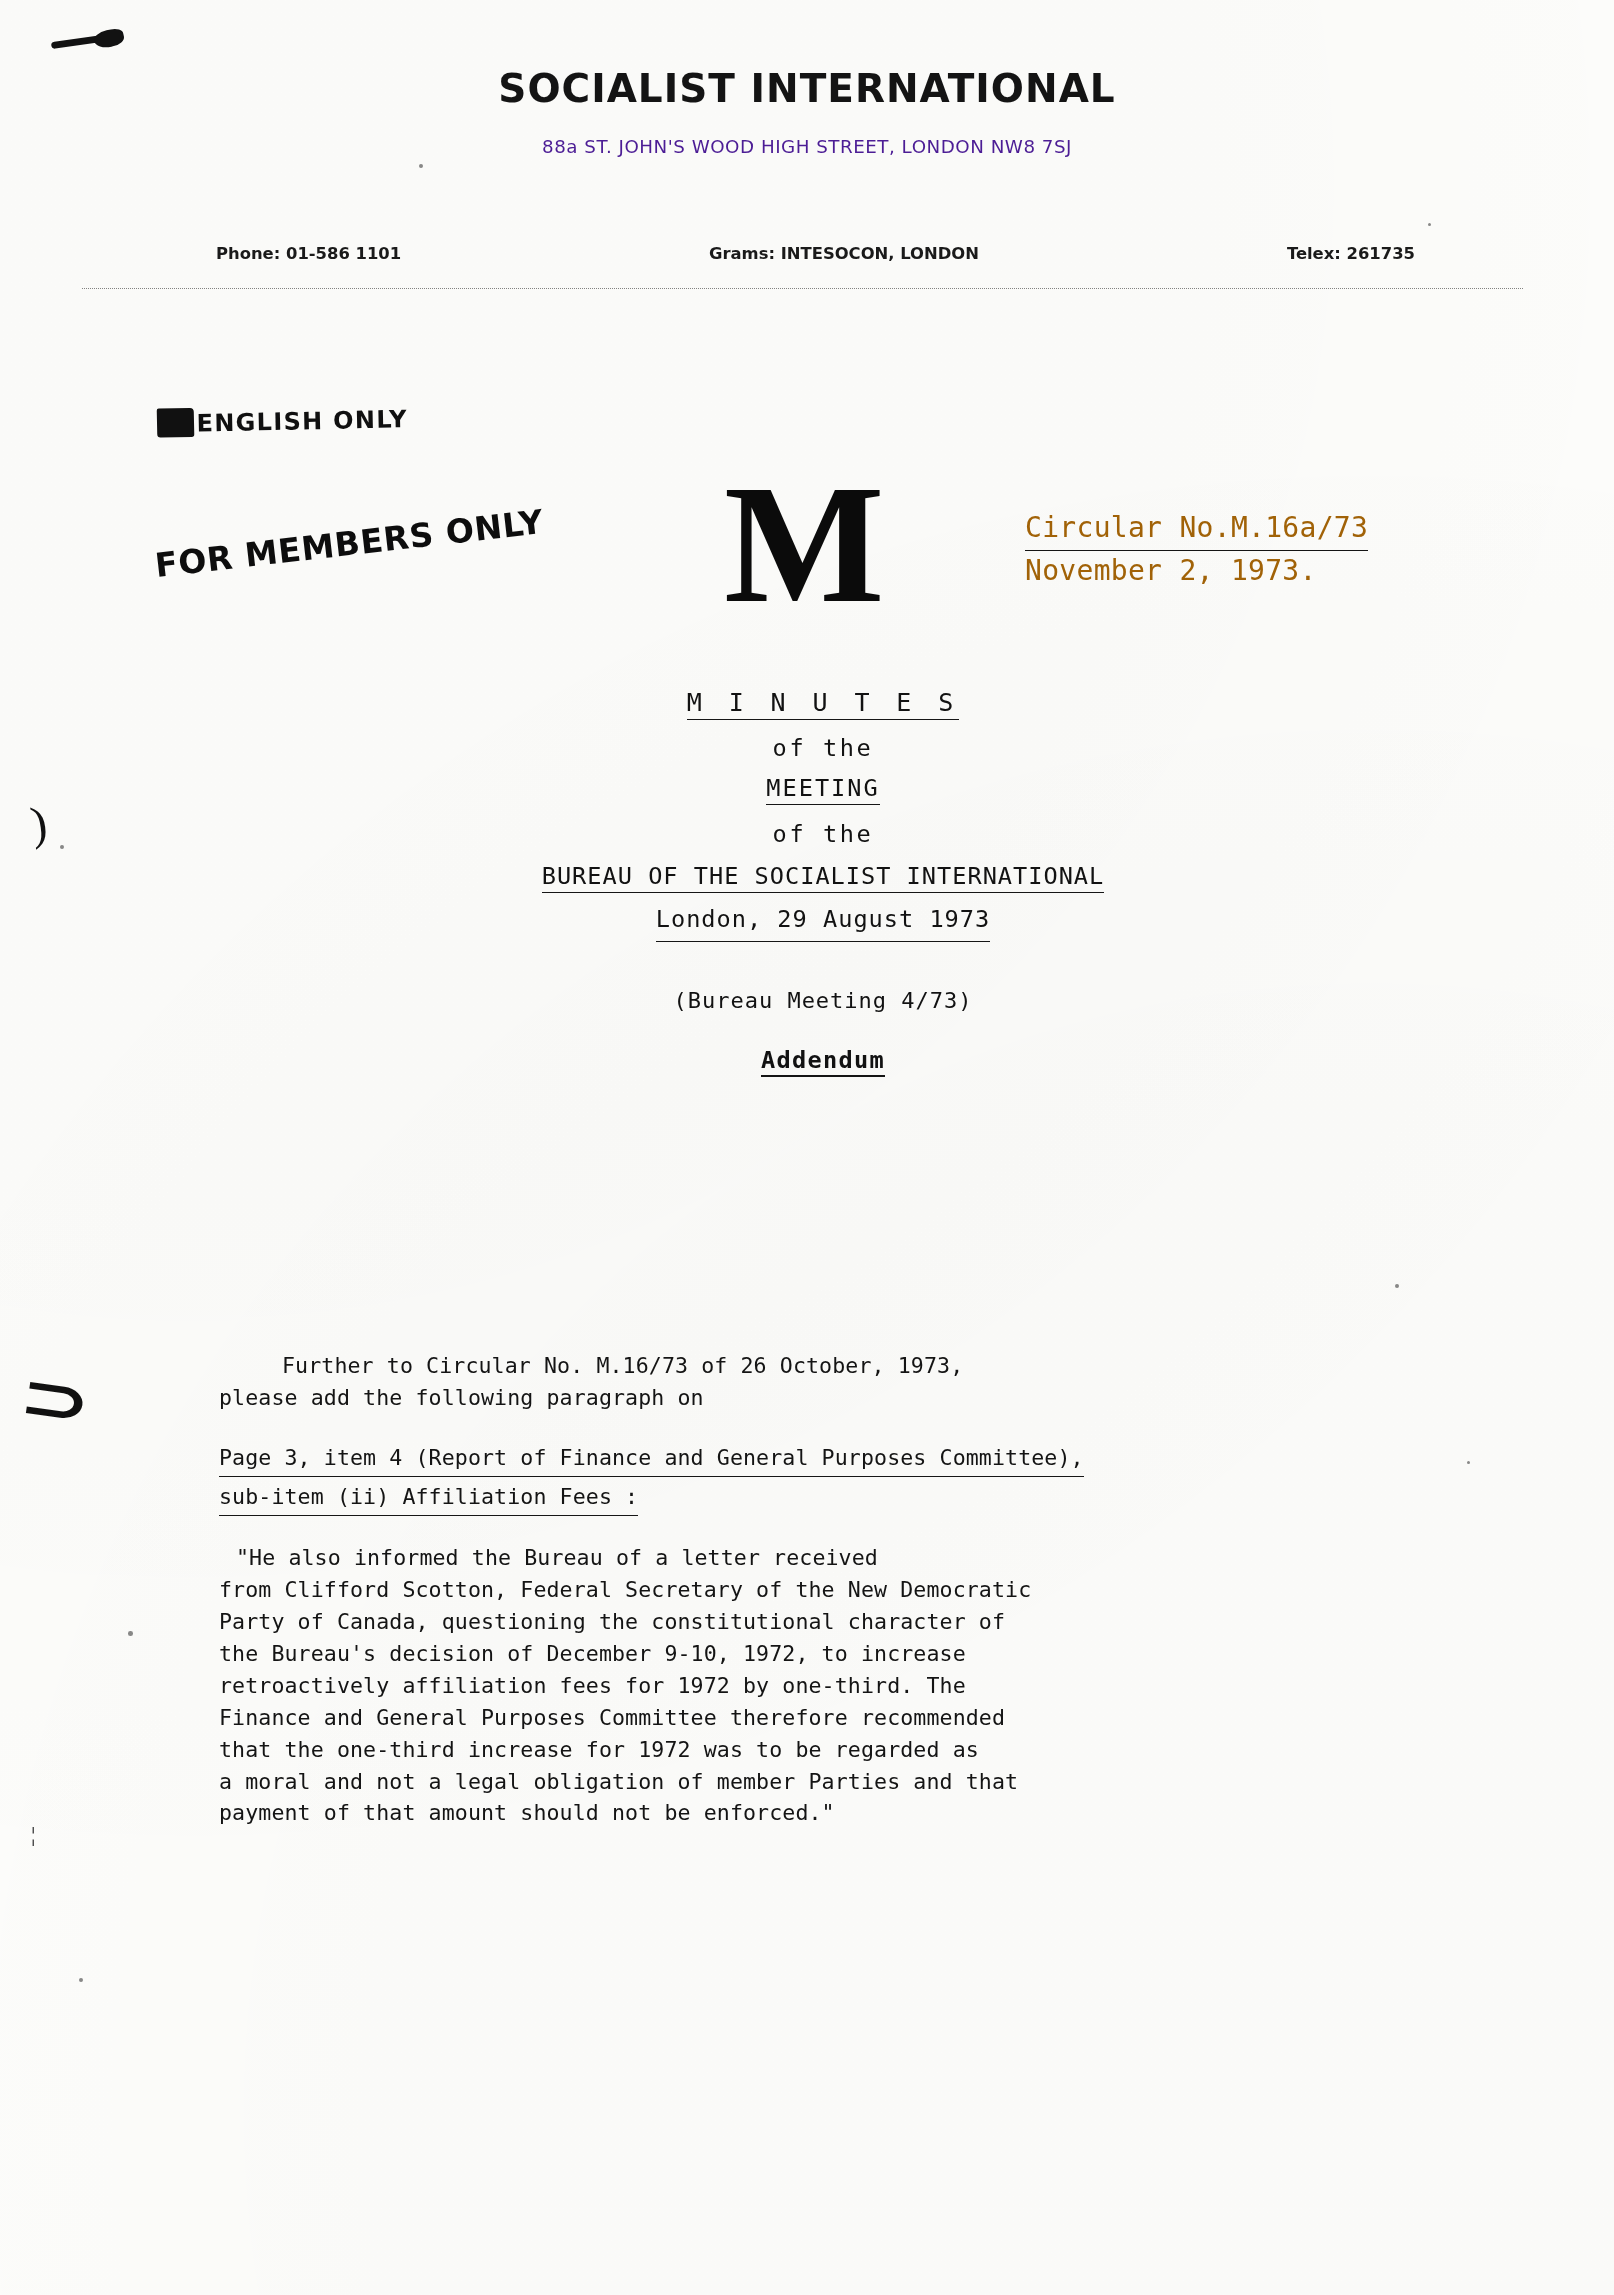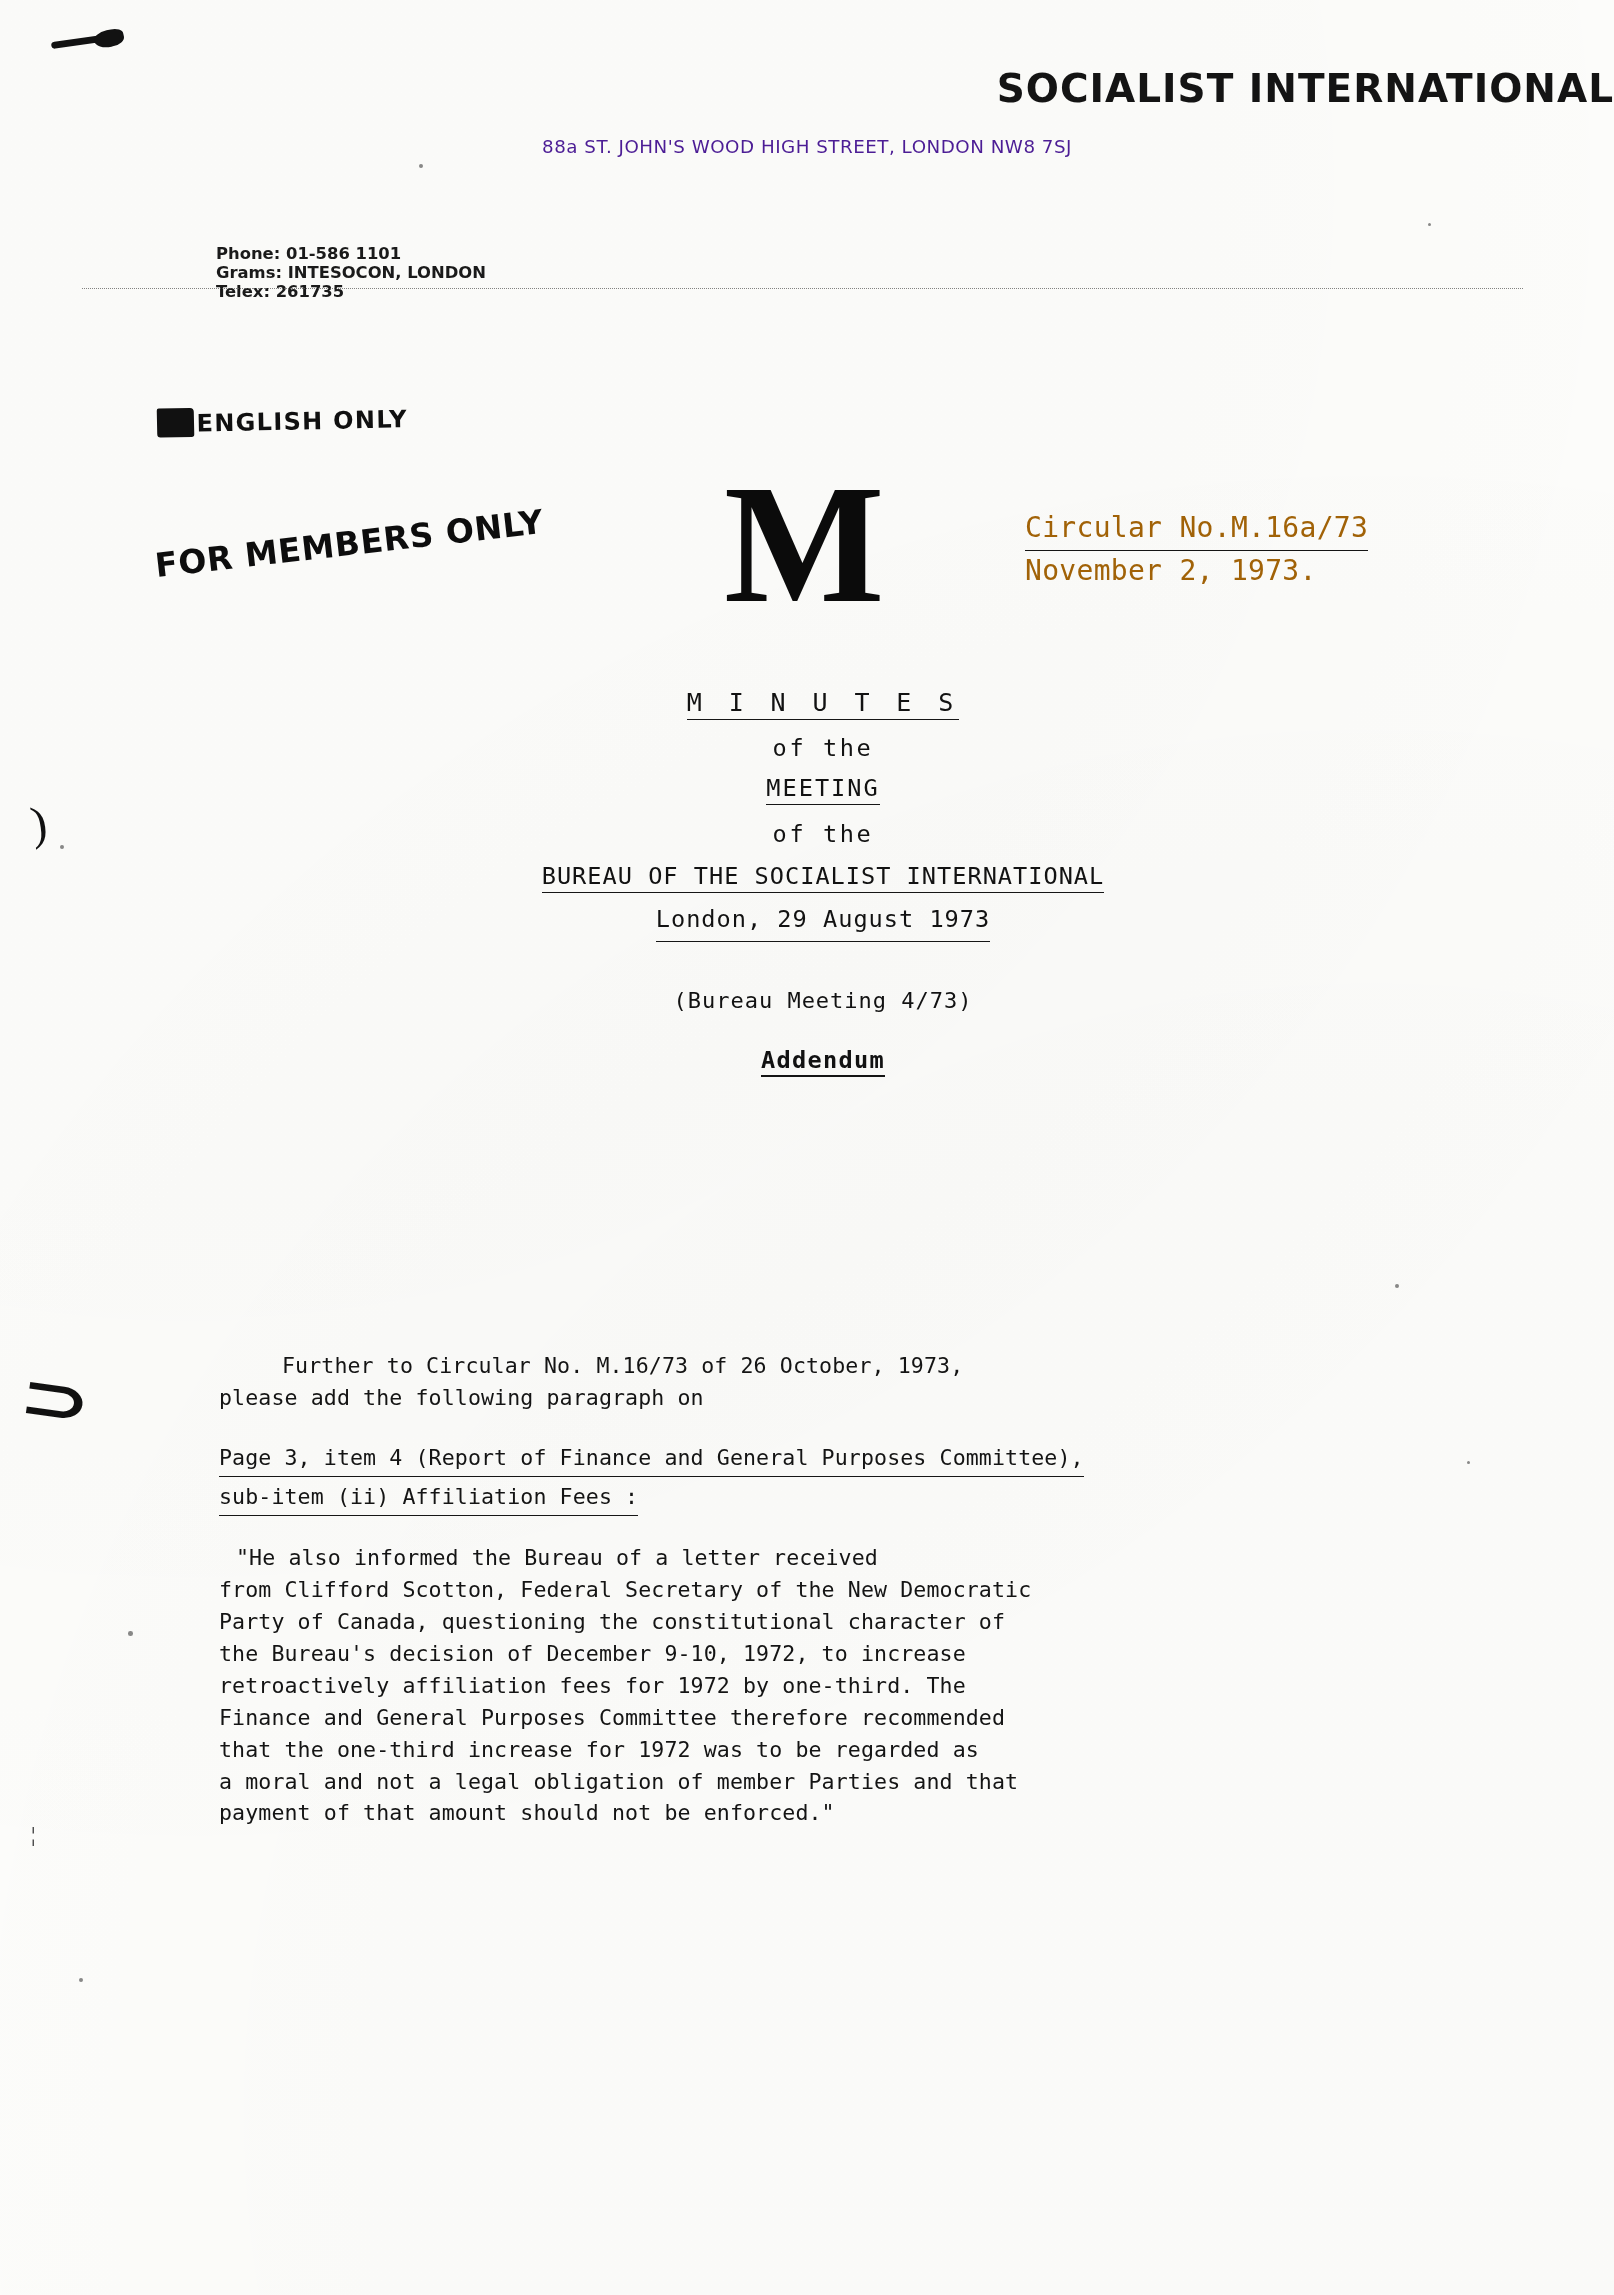--- a/index.html
+++ b/index.html
@@ -35,42 +35,40 @@
     left: 0;
     width: 1614px;
     text-align: center;
   }
   .org-title {
     font-family: "DejaVu Sans", sans-serif;
     font-weight: bold;
     font-size: 39px;
     letter-spacing: 1px;
     color: #141414;
-    text-align: right;
   }
   .org-address {
     margin-top: 25px;
     font-family: "DejaVu Sans", sans-serif;
     font-size: 18.3px;
     letter-spacing: 0.5px;
     color: #4c1d95;
   }
   .contact-row {
     position: absolute;
     top: 244px;
     left: 216px;
     width: 1199px;
     display: flex;
     justify-content: space-between;
     align-items: baseline;
     font-family: "DejaVu Sans", sans-serif;
     font-size: 16.4px;
     font-weight: bold;
     color: #1a1a1a;
-    flex-direction: column;
   }
   .contact-row .mid { }
   .rule {
     position: absolute;
     top: 288px;
     left: 82px;
     width: 1441px;
     border-top: 0.7px dotted #5a5a5a;
     opacity: 0.75;
   }

